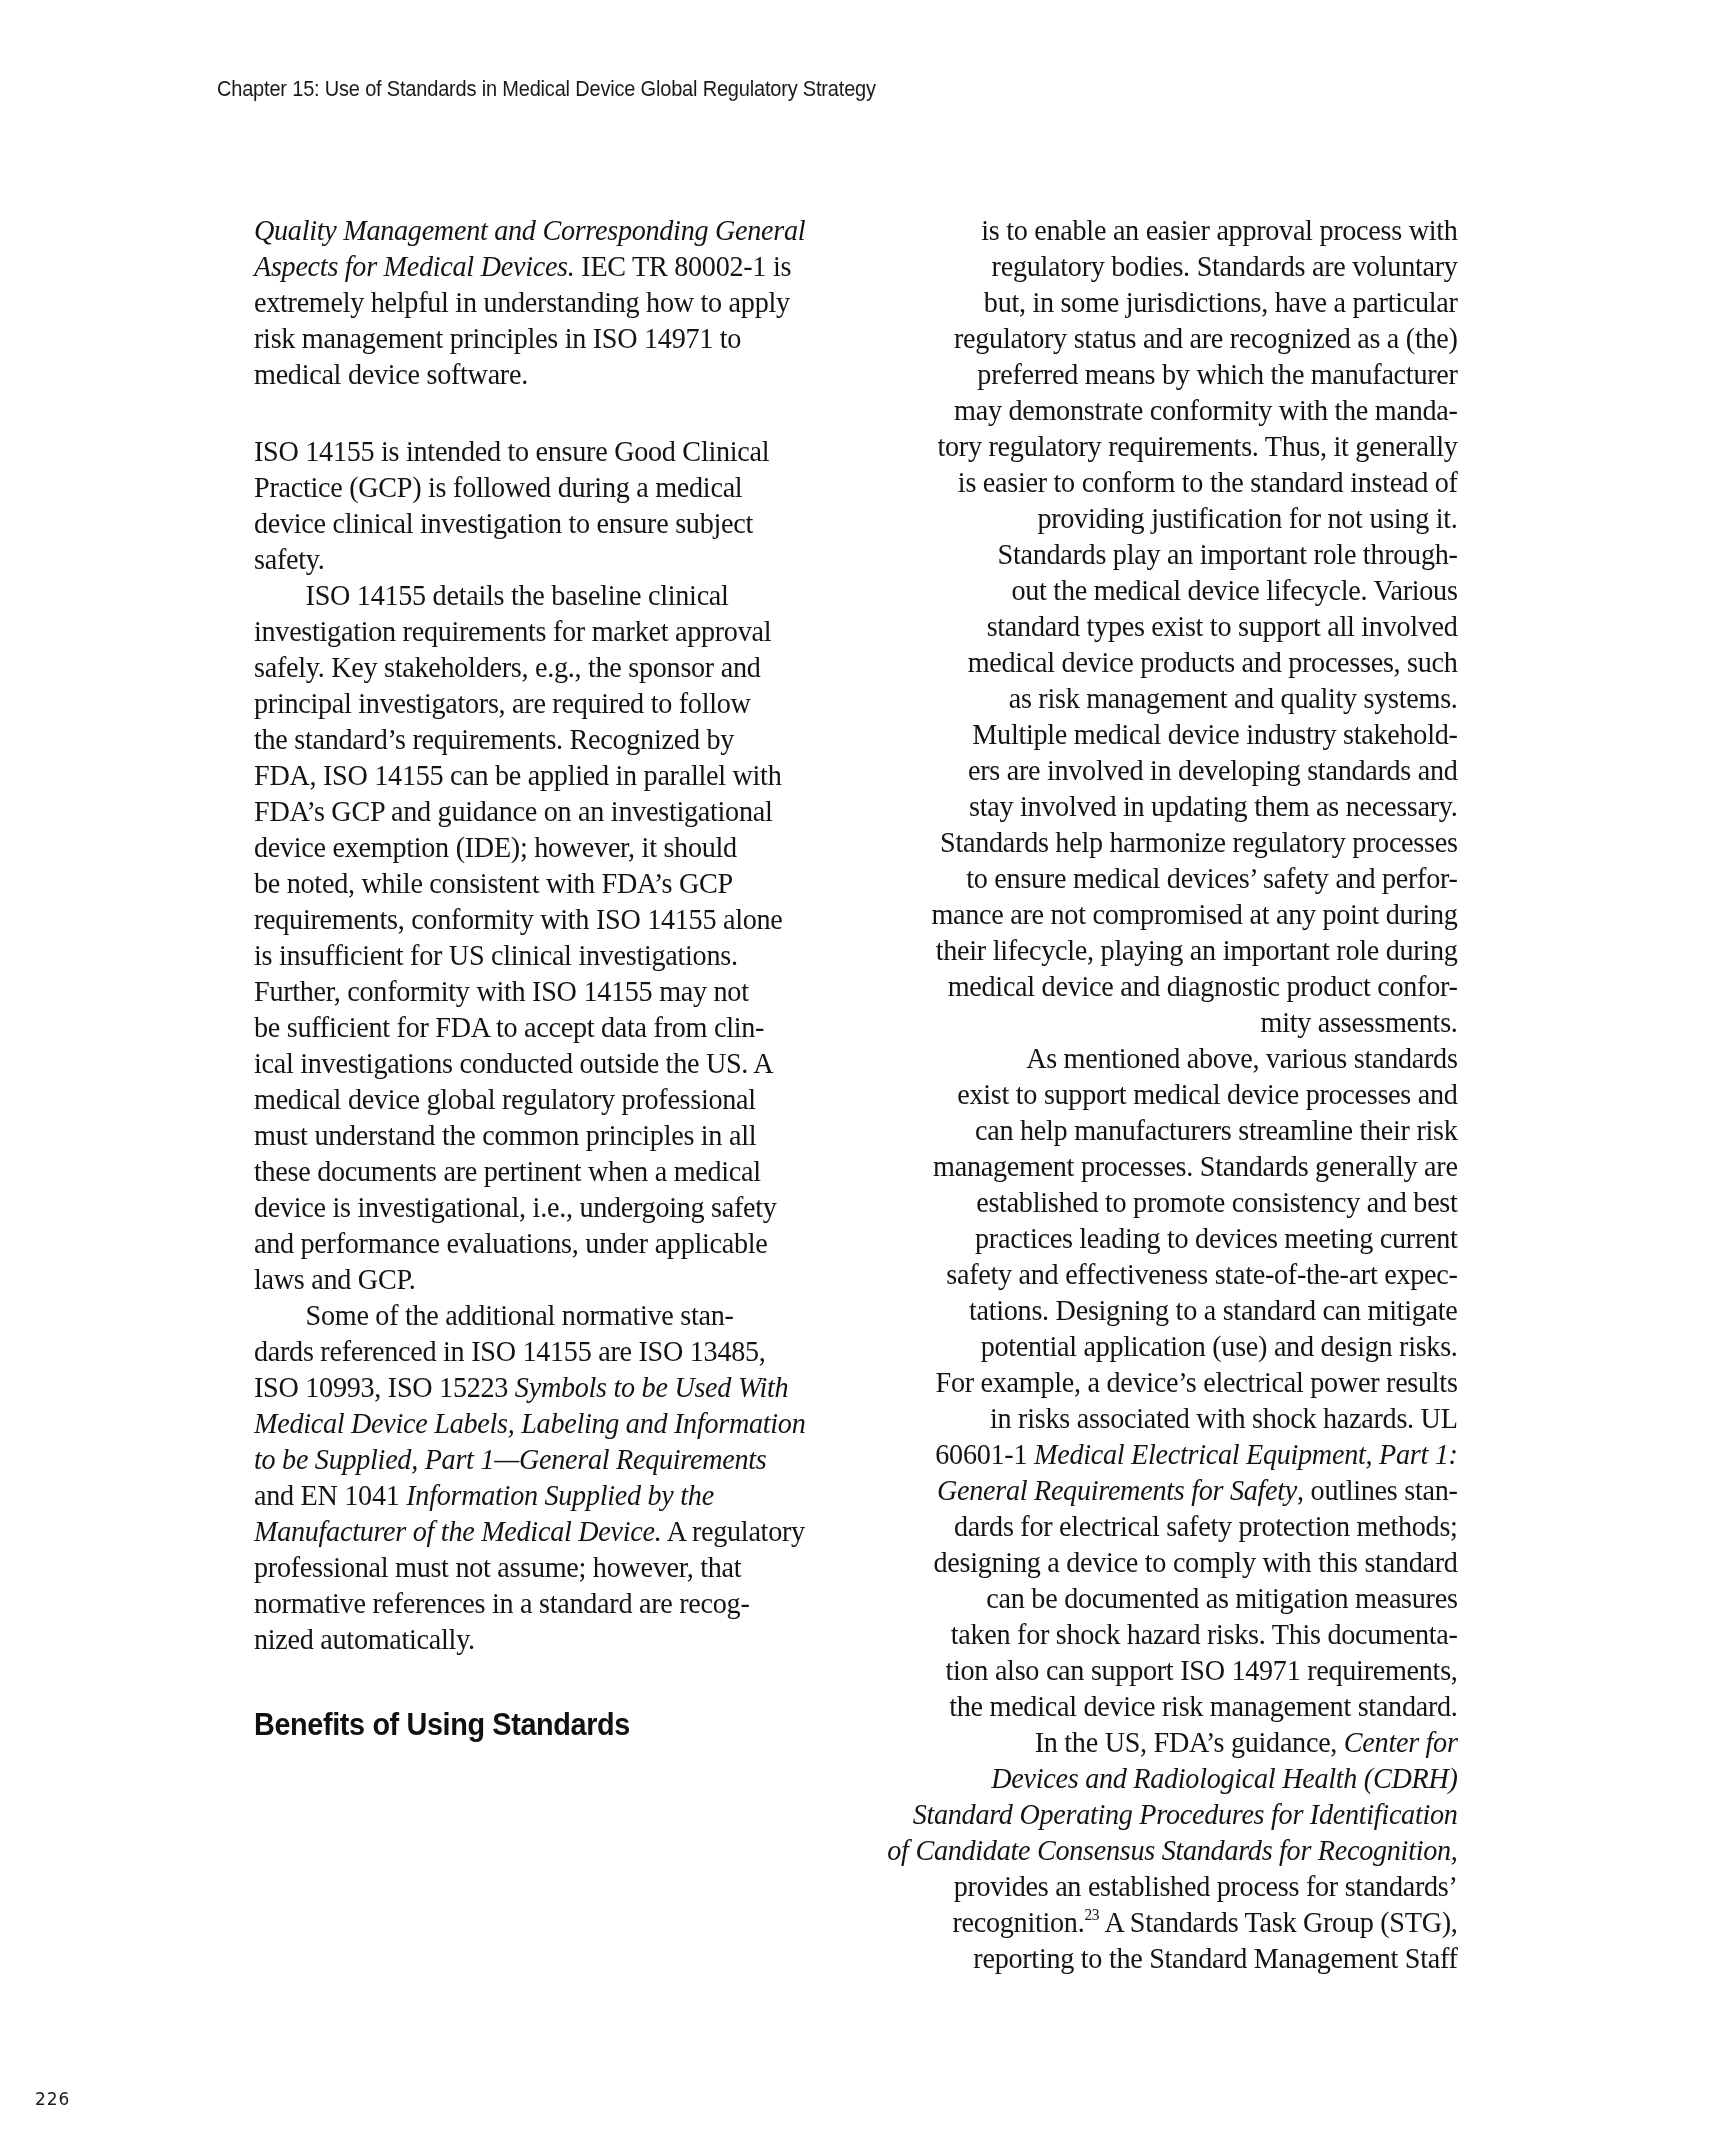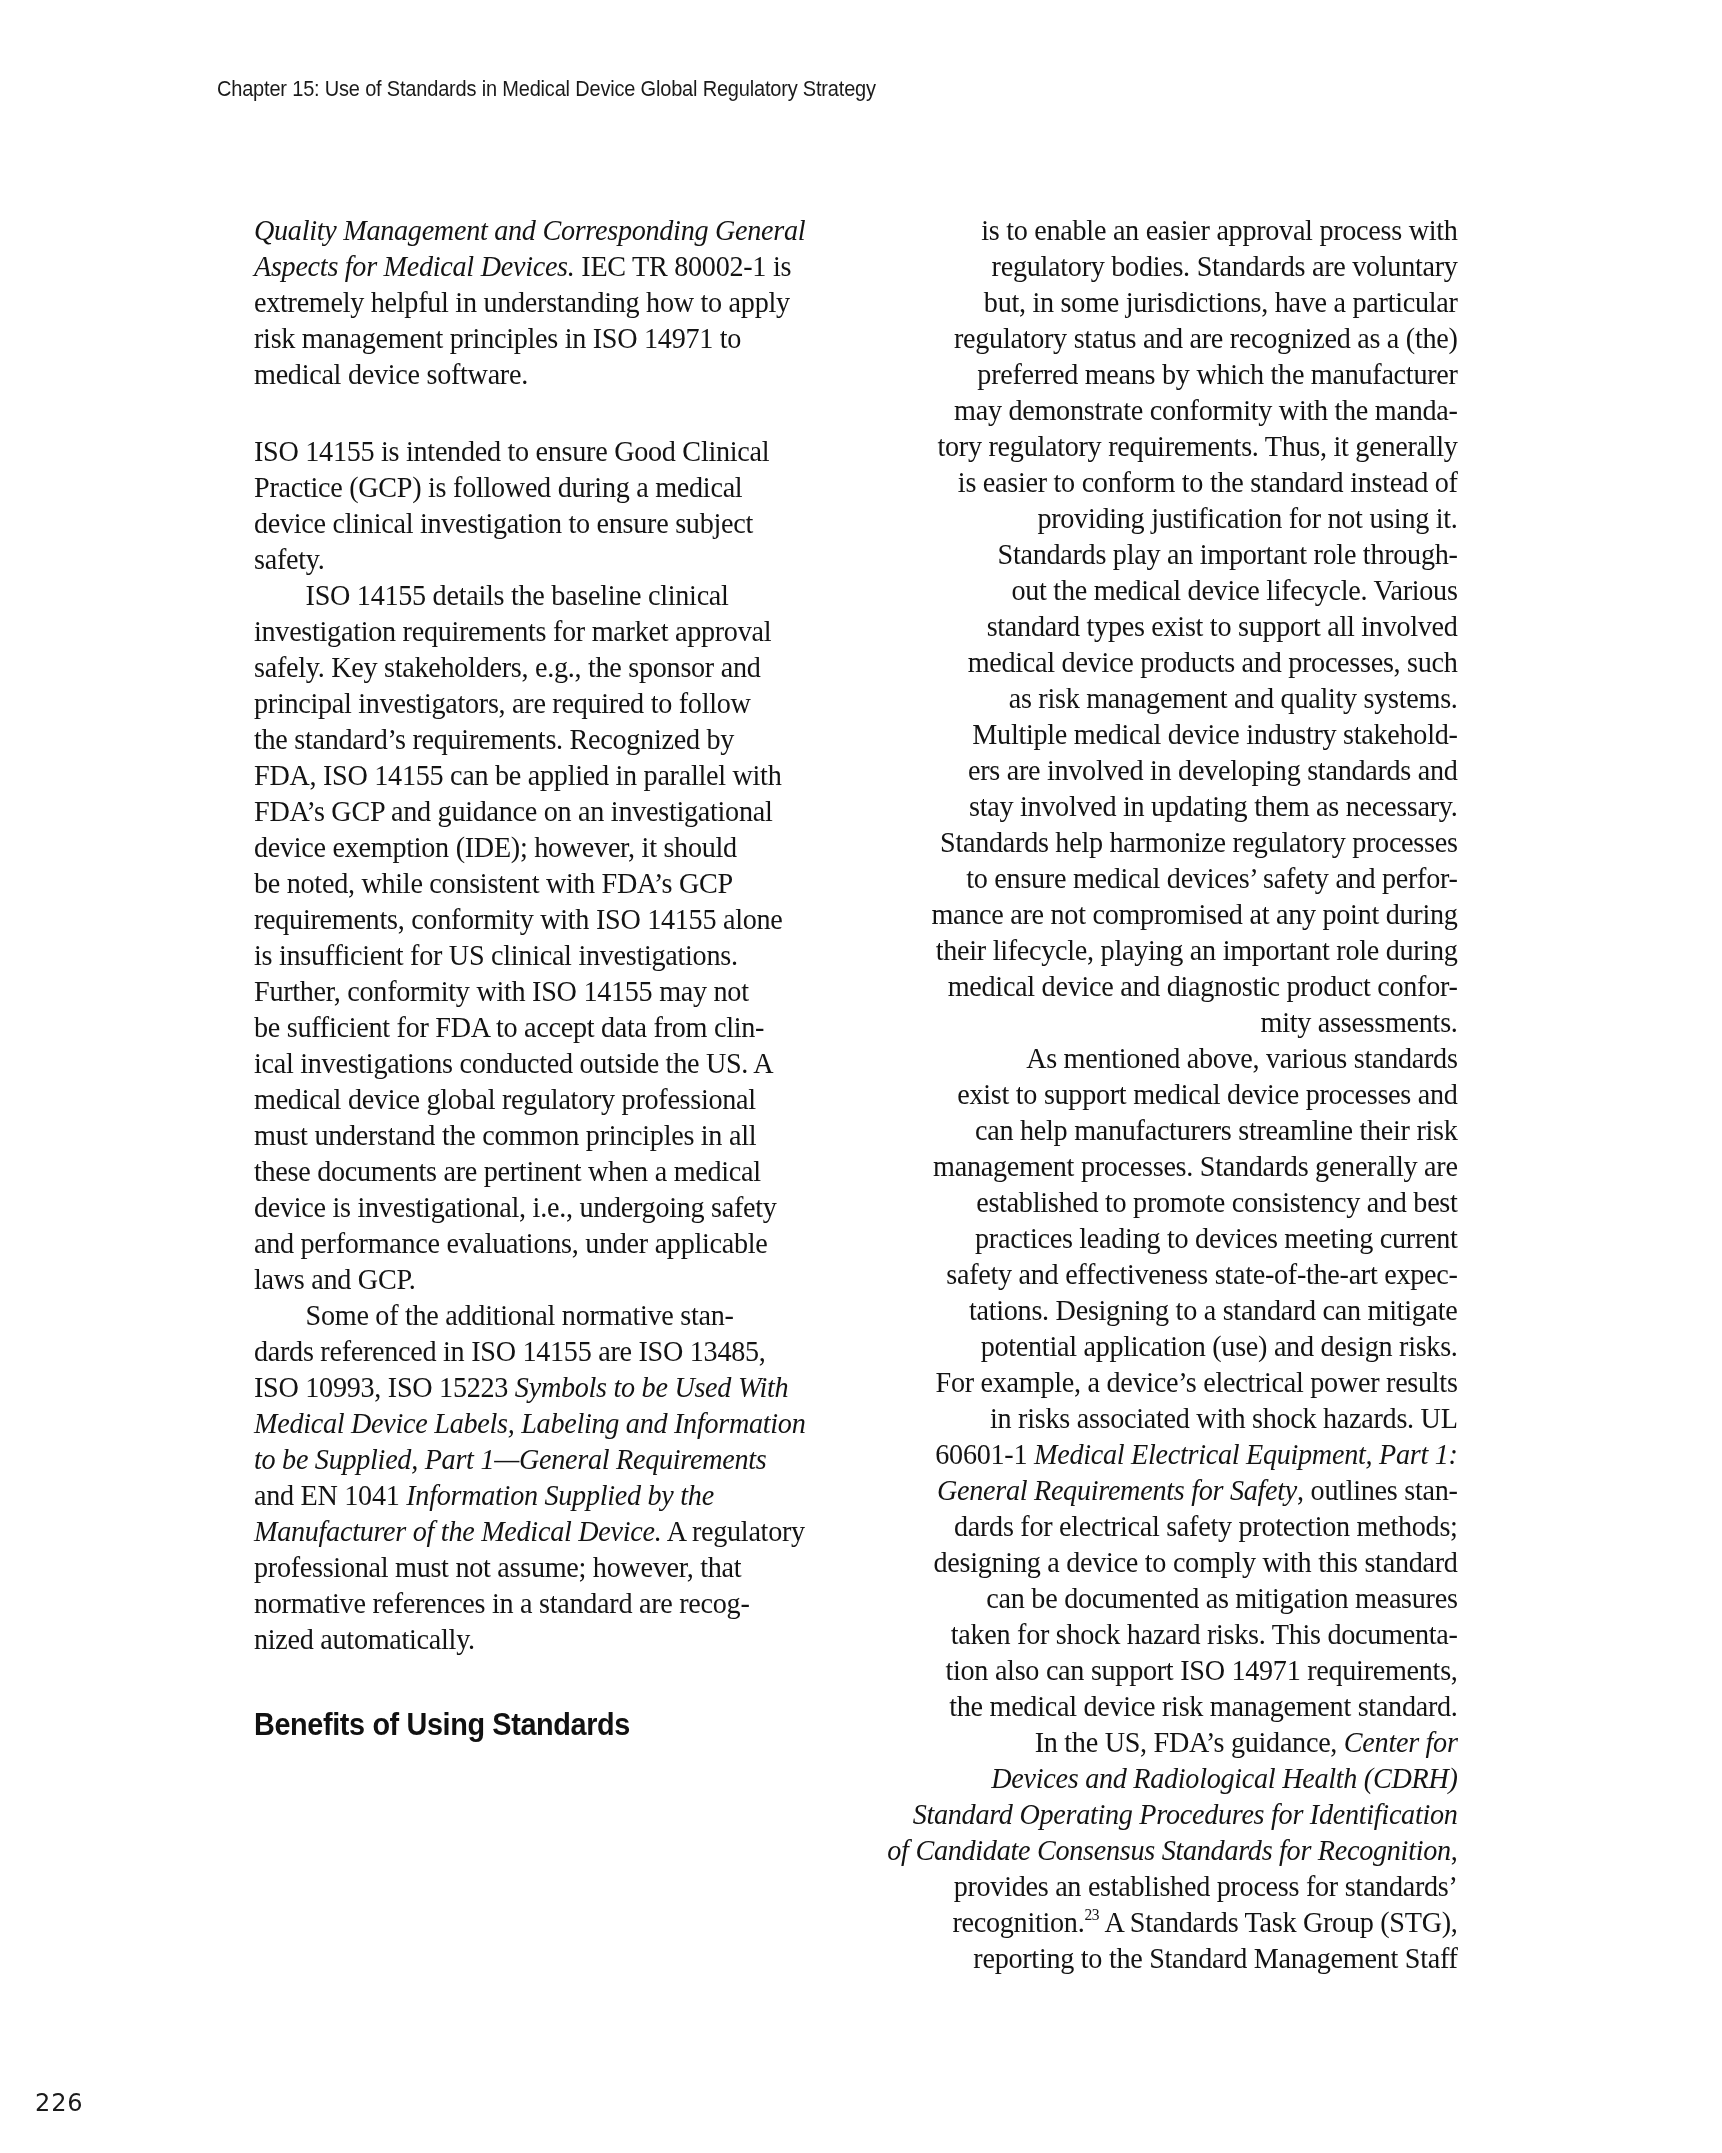--- a/index.html
+++ b/index.html
@@ -24,21 +24,21 @@
       color: #1a1a1a;
       transform: scaleX(0.93);
       transform-origin: left top;
       white-space: nowrap;
     }
     .page-number {
       position: absolute;
       left: 35px;
       top: 2089px;
       font-family: "DejaVu Sans", sans-serif;
-      font-size: 24px;
+      font-size: 17px;
       letter-spacing: 0.9px;
       color: #1a1a1a;
     }
     .column {
       position: absolute;
       top: 212px;
       width: 609px;
     }
     .col-left { left: 210px; margin-left: 44px; }
     .col-right { left: 876px; text-align: right; }

